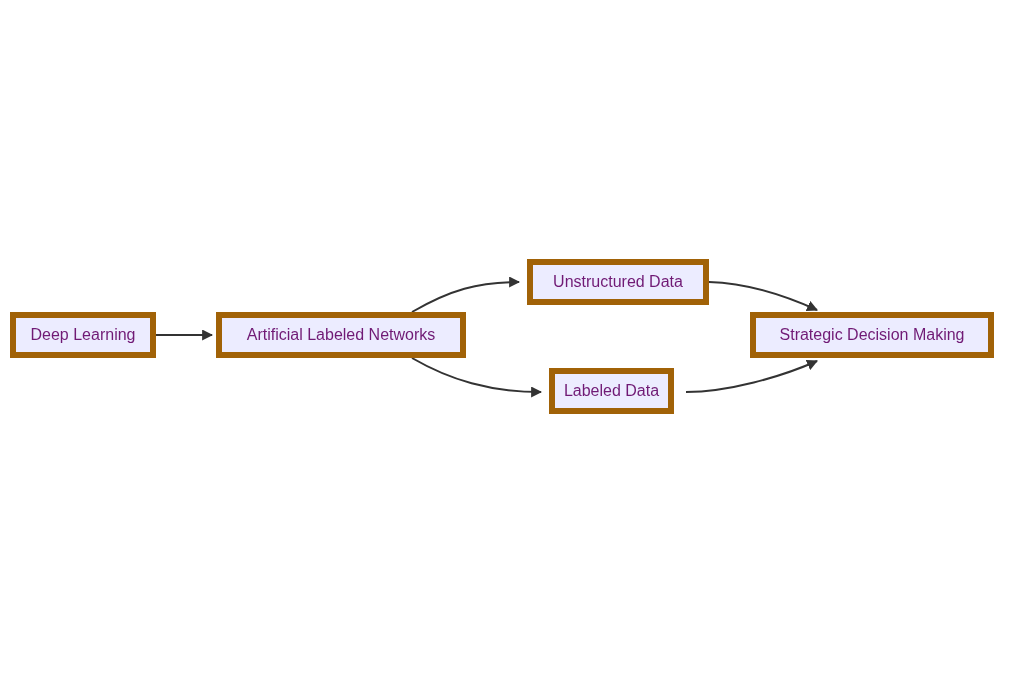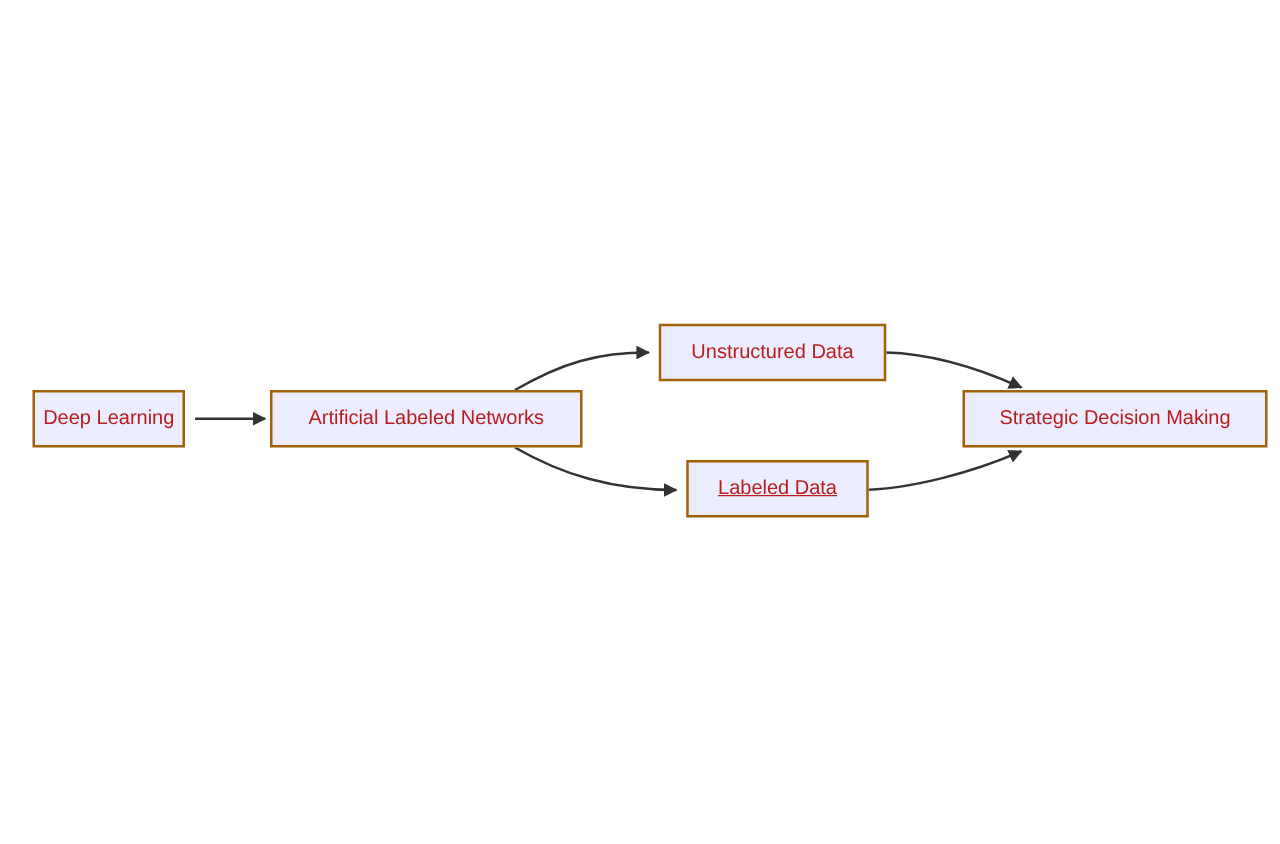--- a/index.html
+++ b/index.html
@@ -24,36 +24,36 @@
   }
   .edge {
     fill: none;
     stroke: #333333;
     stroke-width: 2px;
   }
   .node {
     position: absolute;
     box-sizing: border-box;
     background: #ECECFF;
-    border: 2px solid #a16207;
-    color: #b91c1c;
+    border: 6px solid #a16207;
+    color: #701a75;
     font-size: 16px;
     line-height: 1;
     display: flex;
     align-items: center;
     justify-content: center;
     text-align: center;
     white-space: nowrap;
   }
   
-  #node-deep-learning        { left: 26px;  top: 312px; width: 122px; height: 46px; }
+  #node-deep-learning        { left: 10px;  top: 312px; width: 146px; height: 46px; }
   #node-ann                  { left: 216px; top: 312px; width: 250px; height: 46px; }
   #node-unstructured-data    { left: 527px; top: 259px; width: 182px; height: 46px; }
-  #node-labeled-data         { left: 549px; top: 368px; width: 146px; height: 46px; text-decoration: underline; }
-  #node-strategic-decision   { left: 750px; top: 312px; width: 244px; height: 46px; margin-left: 20px; }
+  #node-labeled-data         { left: 549px; top: 368px; width: 125px; height: 46px; }
+  #node-strategic-decision   { left: 750px; top: 312px; width: 244px; height: 46px; }
 </style>
 </head>
 <body>
 
 <div class="canvas">
 
   <svg class="edges-layer" viewBox="0 0 1024 675" xmlns="http://www.w3.org/2000/svg">
     <defs>
       <marker id="arrowhead" viewBox="0 0 10 10" refX="9" refY="5" markerUnits="userSpaceOnUse" markerWidth="11" markerHeight="11" orient="auto">
         <path d="M0,0 L10,5 L0,10 z" fill="#333333"></path>

